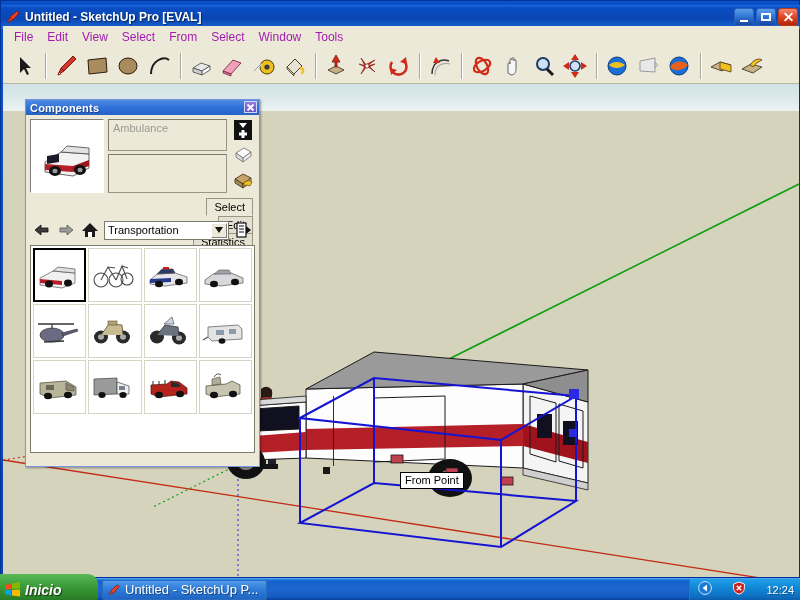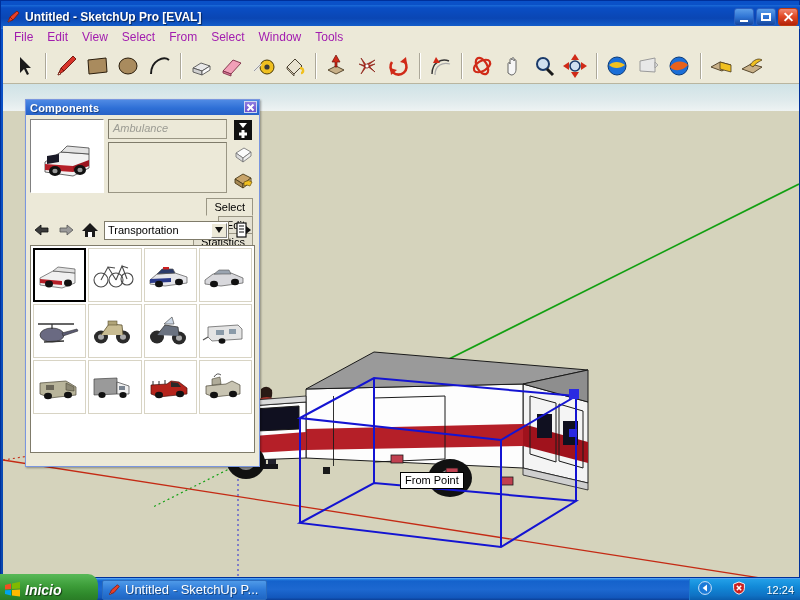--- a/index.html
+++ b/index.html
@@ -112,21 +112,21 @@
     border: 1px solid #808080; border-right-color: #fff; border-bottom-color: #fff;
     box-shadow: inset -1px -1px 0 #d4d0c8, inset 1px 1px 0 #404040;
     position: relative; overflow: hidden;
   }
   .prev-fields { flex: 1; display: flex; flex-direction: column; gap: 3px; }
   .field-name, .field-desc {
     background: #ece9d8;
     border: 1px solid #9a9684; border-top-color: #7f7b6a; border-left-color: #7f7b6a;
     font-size: 11px; color: #9b9b93; padding: 2px 4px;
   }
-  .field-name { height: 20px; line-height: 13px; font-style: italic; }
+  .field-name { height: 32px; line-height: 13px; }
   .field-desc { flex: 1; }
   .prev-side { width: 24px; display: flex; flex-direction: column; gap: 3px; align-items: center; }
   .side-btn { width: 22px; height: 22px; position: relative; }
 
   .tabs { display: flex; align-items: flex-end; height: 18px; margin-top: 5px; padding-left: 2px; flex-direction: column; }
   .tab {
     font-size: 11px; padding: 2px 7px 2px 7px; height: 17px; line-height: 13px;
     background: #e4e1d2; border: 1px solid #9a9684; border-bottom: none;
     margin-right: 2px; color: #000;
   }

